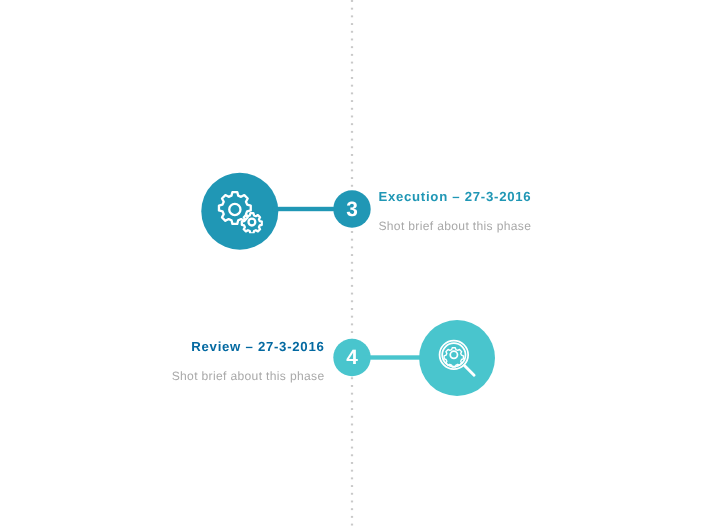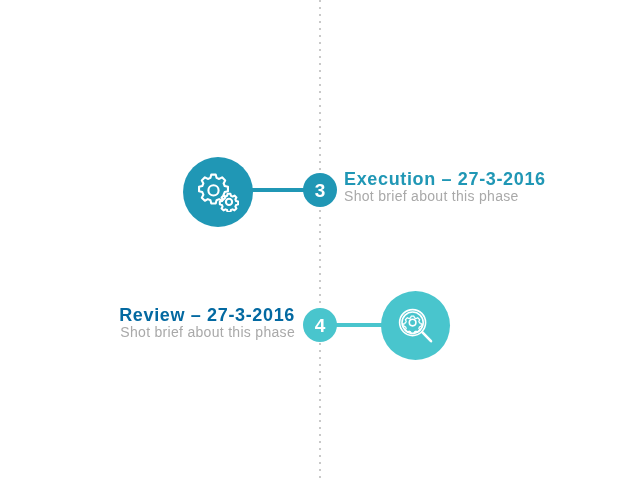--- a/index.html
+++ b/index.html
@@ -116,34 +116,34 @@
     top: -19px;
     text-align: left;
   }
   .m4 .label-block {
     left: 64px;
     top: -18px;
     width: 231px;
     text-align: right;
   }
   .label-title {
-    font-size: 18px;
+    font-size: 12px;
     font-weight: bold;
     letter-spacing: 0.65px;
     line-height: 17px;
     white-space: nowrap;
   }
   .m3 .label-title { color: #2097b5; }
   .m4 .label-title { color: #0369a1; }
   .label-sub {
-    font-size: 14px;
+    font-size: 11px;
     color: #a9a9a9;
     letter-spacing: 0.3px;
     line-height: 13px;
-    margin-top: 2px;
+    margin-top: 12px;
     white-space: nowrap;
   }
 </style>
 </head>
 <body>
 
 <div id="canvas">
 
   <div class="spine"></div>
 

